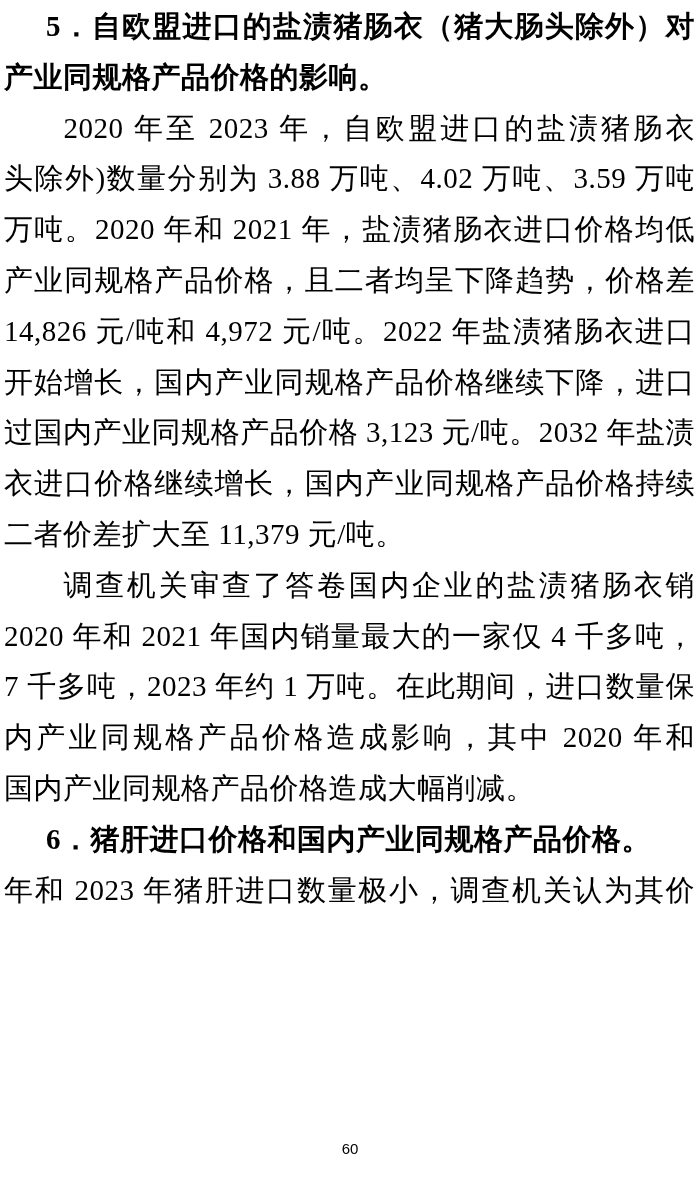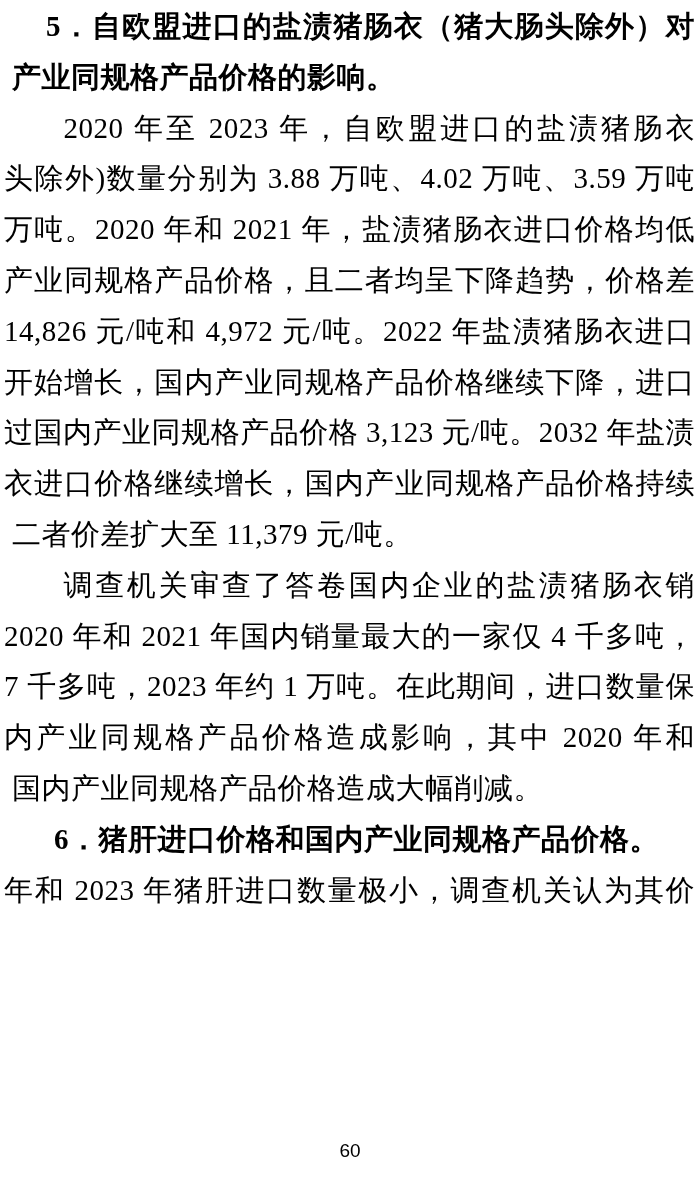--- a/index.html
+++ b/index.html
@@ -28,35 +28,34 @@
     height: 50.8px;
     overflow: hidden;
     text-align: justify;
     text-align-last: justify;
     white-space: normal;
     letter-spacing: 0.5px;
   }
   .end {
     text-align: right;
     text-align-last: left;
-    margin-left: 8px;
   }
   .b {
     font-weight: bold;
   }
   .i2 { text-indent: 2.05em; }
   .i15 { text-indent: 1.45em; }
   .footer {
     position: absolute;
     top: 1140px;
     left: 0;
     right: 0;
     text-align: center;
     font-family: "Liberation Sans", "DejaVu Sans", sans-serif;
-    font-size: 19px;
+    font-size: 15px;
     color: #000000;
   }
 </style>
 </head>
 <body>
 
 <div class="page">
   <div class="doc">
     <div class="line b i15">5．自欧盟进口的盐渍猪肠衣（猪大肠头除外）对国内</div>
     <div class="line b end">产业同规格产品价格的影响。</div>

